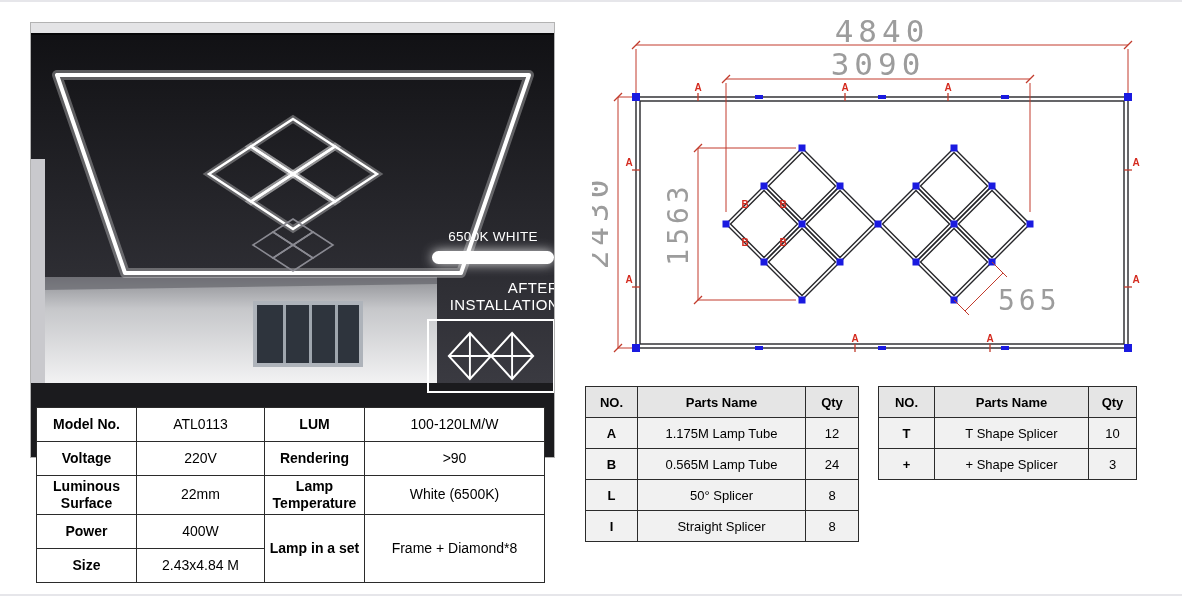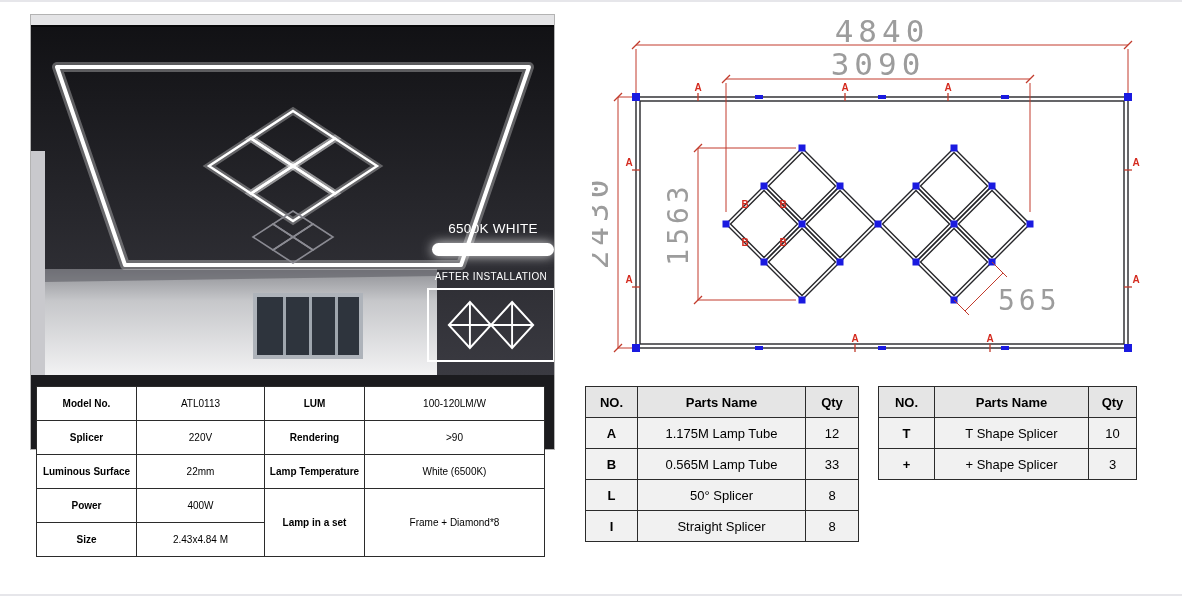--- a/index.html
+++ b/index.html
@@ -5,42 +5,42 @@
   html,body{margin:0;padding:0;}
   body{
     width:1182px;height:596px;position:relative;background:#ffffff;
     font-family:"Liberation Sans", sans-serif;overflow:hidden;color:#000;
   }
   body::before{content:"";position:absolute;top:0;left:0;right:0;height:2px;background:#e6e6ea;}
   body::after{content:"";position:absolute;bottom:0;left:0;right:0;height:2px;background:#e6e6ea;}
 
   
   .photo-panel{
-    position:absolute;left:30px;top:14px;width:525px;height:436px;
+    position:absolute;left:30px;top:22px;width:525px;height:436px;
     border:1px solid #b3b3b3;box-sizing:border-box;background:#1b1b1e;overflow:hidden;padding-left:28px;
   }
   .photo-svg{position:absolute;left:0;top:0;width:523px;height:360px;}
   .led-glow{fill:none;stroke:rgba(255,255,255,0.30);stroke-width:10;stroke-linejoin:round;}
   .led{fill:none;stroke:#ffffff;stroke-width:4;stroke-linejoin:round;}
   .ledg2{fill:none;stroke:rgba(255,255,255,0.30);stroke-width:7;}
   .ledc2{fill:none;stroke:#ffffff;stroke-width:2.4;}
   .dimcluster{fill:none;stroke:#8a8a92;stroke-width:1.6;}
 
   .cct-badge{position:absolute;left:396px;top:206px;width:132px;text-align:center;}
   .cct-text{color:#fff;font-size:13.5px;letter-spacing:.3px;}
   .cct-pill{margin:7px auto 0;width:122px;height:13px;border-radius:7px;background:#fff;
             box-shadow:0 0 12px rgba(255,255,255,.85);}
   .after-badge{position:absolute;left:392px;top:256px;width:136px;text-align:center;}
-  .after-text{color:#fff;font-size:10px;letter-spacing:.4px;}
+  .after-text{color:#fff;font-size:15px;letter-spacing:.4px;text-align:right;}
   .after-box{margin:6px auto 0;width:124px;height:70px;border:2px solid #fff;
              display:flex;align-items:center;justify-content:center;}
 
   
   table{border-collapse:collapse;table-layout:fixed;}
-  .spec{position:absolute;left:36px;top:386px;width:508px;font-size:10px;}
+  .spec{position:absolute;left:36px;top:407px;width:508px;font-size:14px;}
   .spec th,.spec td{border:1px solid #2b2b2b;text-align:center;vertical-align:middle;
     padding:2px 3px;height:29px;line-height:1.2;background:#fff;}
   .spec th{font-weight:bold;}
 
   
   .parts{font-size:13px;position:absolute;}
   .parts th{background:#e5e5e5;border:1px solid #2b2b2b;height:28px;font-weight:bold;text-align:center;}
   .parts td{background:#f1f1f1;border:1px solid #2b2b2b;height:28px;text-align:center;}
   .parts td.no{font-weight:bold;}
   #parts1{left:585px;top:386px;width:273px;}
@@ -143,21 +143,21 @@
       <col style="width:180px">
     </colgroup>
   <tbody>
       <tr>
     <th>Model No.</th>
     <td>ATL0113</td>
     <th>LUM</th>
     <td>100-120LM/W</td>
   </tr>
   <tr>
-    <th>Splicer</th>
+    <th>Voltage</th>
     <td>220V</td>
     <th>Rendering</th>
     <td>&gt;90</td>
   </tr>
   <tr>
     <th>Luminous Surface</th>
     <td>22mm</td>
     <th>Lamp Temperature</th>
     <td>White (6500K)</td>
   </tr>
@@ -315,21 +315,21 @@
     <th>Qty</th>
   </tr>
   <tr>
     <td class="no">A</td>
     <td>1.175M Lamp Tube</td>
     <td>12</td>
   </tr>
   <tr>
     <td class="no">B</td>
     <td>0.565M Lamp Tube</td>
-    <td>33</td>
+    <td>24</td>
   </tr>
   <tr>
     <td class="no">L</td>
     <td>50° Splicer</td>
     <td>8</td>
   </tr>
   <tr>
     <td class="no">I</td>
     <td>Straight Splicer</td>
     <td>8</td>

